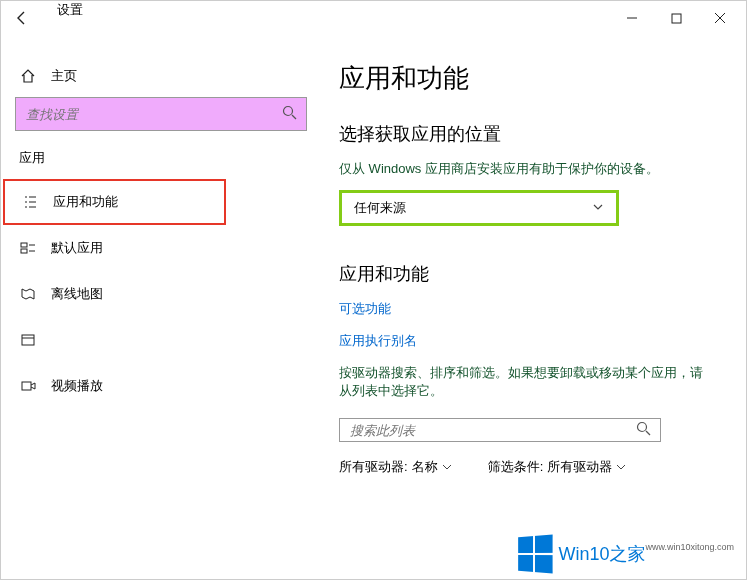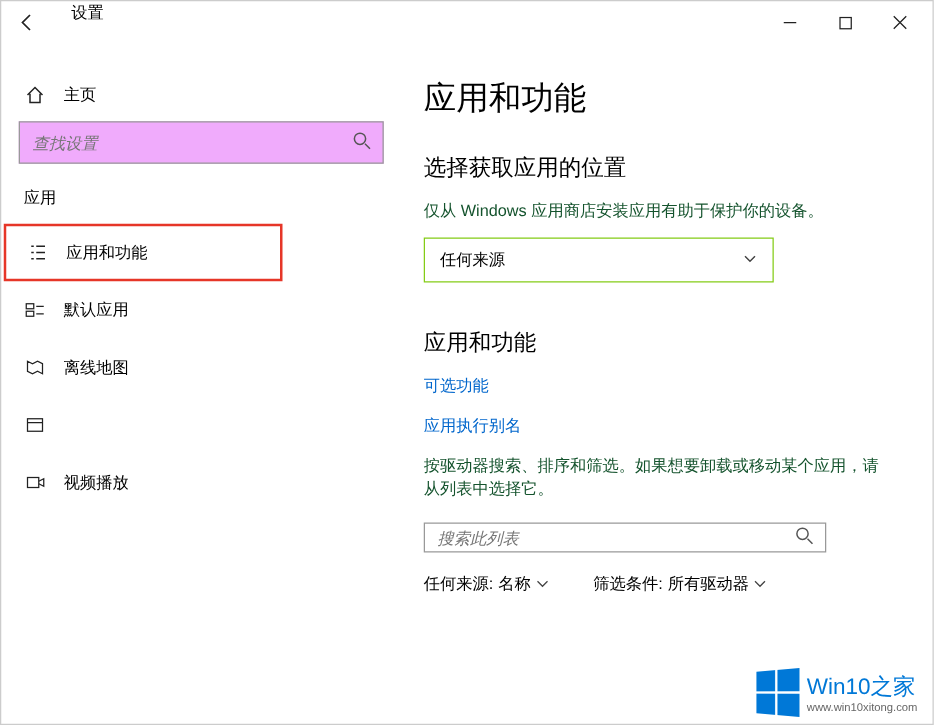--- a/index.html
+++ b/index.html
@@ -136,21 +136,21 @@
       margin-bottom: 14px;
     }
     .help-text {
       font-size: 13px;
       margin-bottom: 12px;
       color: #14532d;
     }
     .select-box {
       width: 280px;
       height: 36px;
-      border: 1px solid #84cc16;
+      border: 3px solid #84cc16;
       display: flex;
       align-items: center;
       padding: 0 12px;
       justify-content: space-between;
       cursor: pointer;
       margin-bottom: 36px;
     }
     .link {
       color: #0066cc;
       font-size: 13px;
@@ -210,21 +210,21 @@
     .win-logo {
       display: grid;
       grid-template-columns: 1fr 1fr;
       grid-template-rows: 1fr 1fr;
       gap: 2px;
       width: 36px;
       height: 36px;
       transform: perspective(70px) rotateY(-18deg);
     }
     .win-logo > div { background: #0078d7; }
-    .wm-text { display: flex; flex-direction: column; }
+    .wm-text { display: flex; }
     .wm-big { font-size: 18px; color: #0078d7; font-weight: 500;}
     .wm-small { font-size: 9px; color: #666; }
   </style>
 </head>
 <body>
 
 <div class="window">
   <div class="titlebar">
     <div class="back-btn">
       <svg width="16" height="16" viewBox="0 0 16 16">
@@ -343,21 +343,21 @@
         <span class="search-icon">
           <svg width="15" height="15" viewBox="0 0 15 15">
               <circle cx="6" cy="6" r="4.5" stroke="#555" stroke-width="1.2" fill="none"></circle>
               <line x1="10" y1="10" x2="14" y2="14" stroke="#555" stroke-width="1.2"></line>
             </svg>
         </span>
       </div>
 
       <div class="filters">
         <div class="filter-item">
-          <span>任何来源:</span>
+          <span>所有驱动器:</span>
           <span>名称</span>
           <span><svg width="10" height="10" viewBox="0 0 10 10">
                 <path d="M1 3 L5 7 L9 3" stroke="#444" fill="none"></path>
               </svg></span>
         </div>
         <div class="filter-item">
           <span>筛选条件:</span>
           <span>所有驱动器</span>
           <span><svg width="10" height="10" viewBox="0 0 10 10">
                 <path d="M1 3 L5 7 L9 3" stroke="#444" fill="none"></path>

